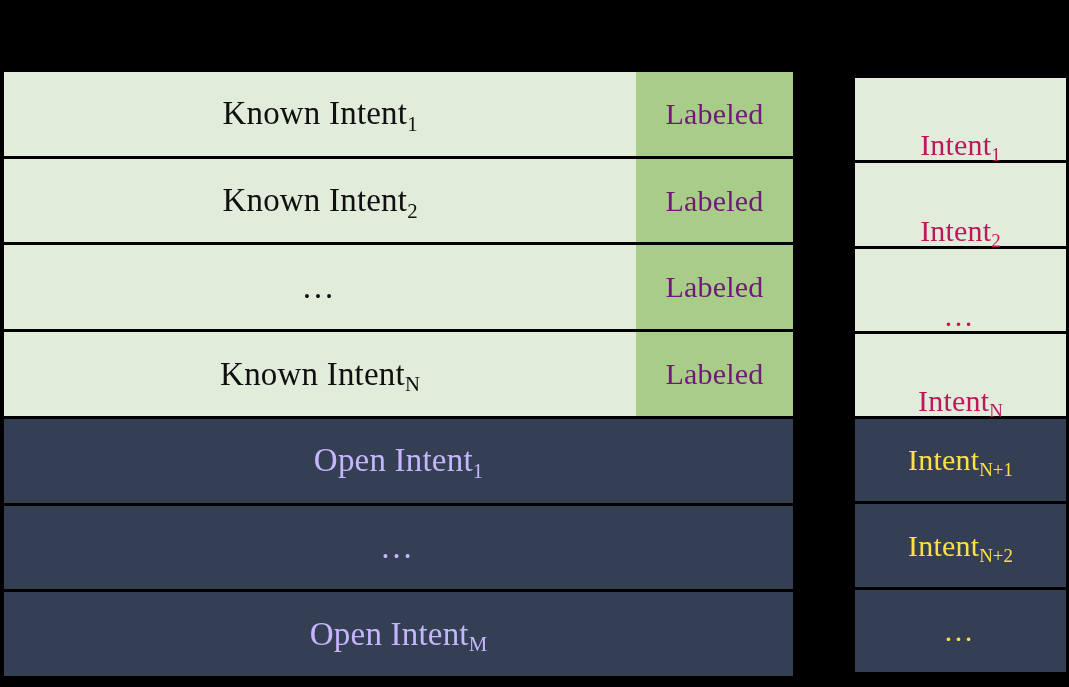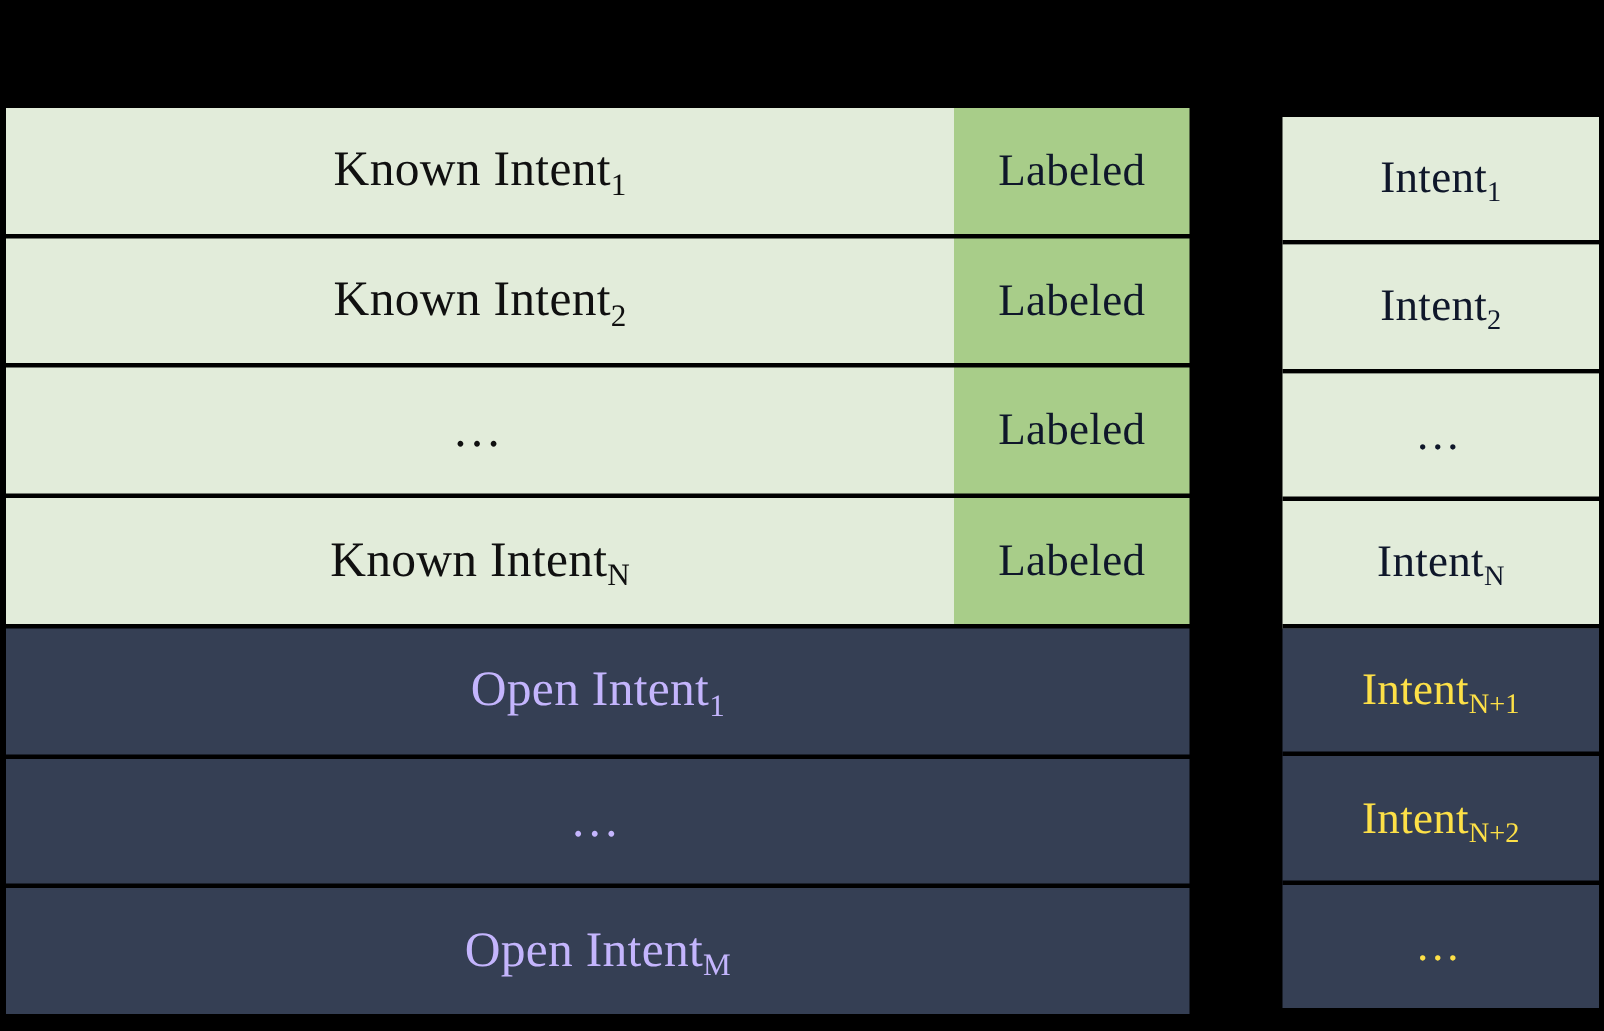--- a/index.html
+++ b/index.html
@@ -48,21 +48,21 @@
   }
   #left-table .row .tag {
     flex: 0 0 157px;
     display: flex;
     align-items: center;
     justify-content: center;
     box-sizing: border-box;
   }
 
   .known .main { background: #e2ecda; color: #101010; }
-  .known .tag  { background: #a8cd89; color: #0f172a; }
+  .known .tag  { background: #a8cd89; color: #701a75; }
   .open  .main { background: #353f54; color: #c4b5fd; }
 
   
   #right-table {
     position: absolute;
     left: 855px;
     top: 78px;
     width: 211px;
     height: 594px;
     display: flex;
@@ -71,21 +71,21 @@
   }
   #right-table .rrow {
     flex: 1 1 0;
     display: flex;
     align-items: center;
     justify-content: center;
     border-bottom: 3px solid #000000;
     box-sizing: border-box;
   }
   #right-table .rrow:last-child { border-bottom: none; }
-  #right-table .rrow.known { background: #e2ecda; color: #0f172a; }
+  #right-table .rrow.known { background: #e2ecda; color: #be185d; align-items: flex-end; }
   #right-table .rrow.open  { background: #353f54; color: #fde047; }
 
   
   .cell-text {
     font-size: 33px;
     line-height: 1;
     white-space: nowrap;
     letter-spacing: 0.2px;
   }
   .tag .cell-text { font-size: 30px; }

